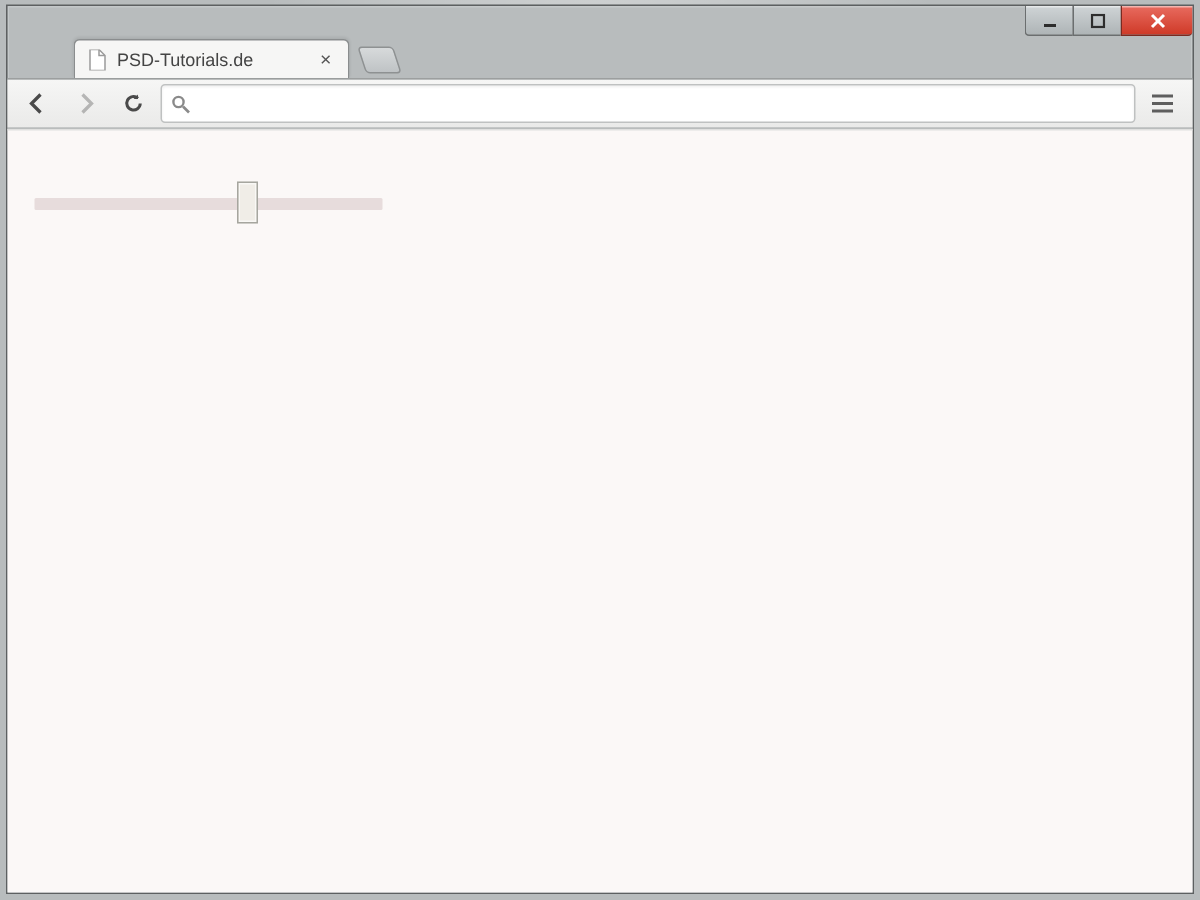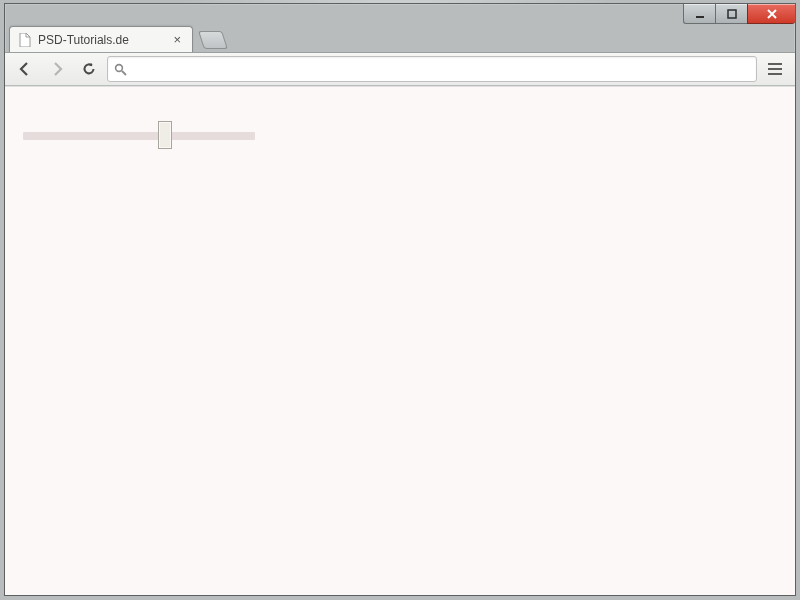--- a/index.html
+++ b/index.html
@@ -66,20 +66,21 @@
     min-width: 184px;
     background: #f6f6f5;
     border: 1px solid #8a8d8e;
     border-bottom: none;
     border-radius: 4px 4px 0 0;
     display: flex;
     align-items: center;
     padding: 0 8px;
     position: relative;
     box-shadow: 0 -1px 2px rgba(0,0,0,0.08);
+    margin-left: 40px;
   }
   .tab .favicon {
     width: 14px; height: 14px;
     margin-right: 6px;
     display: flex; align-items: center; justify-content: center;
   }
   .tab .title {
     font-size: 12px;
     color: #444;
     flex: 1;

